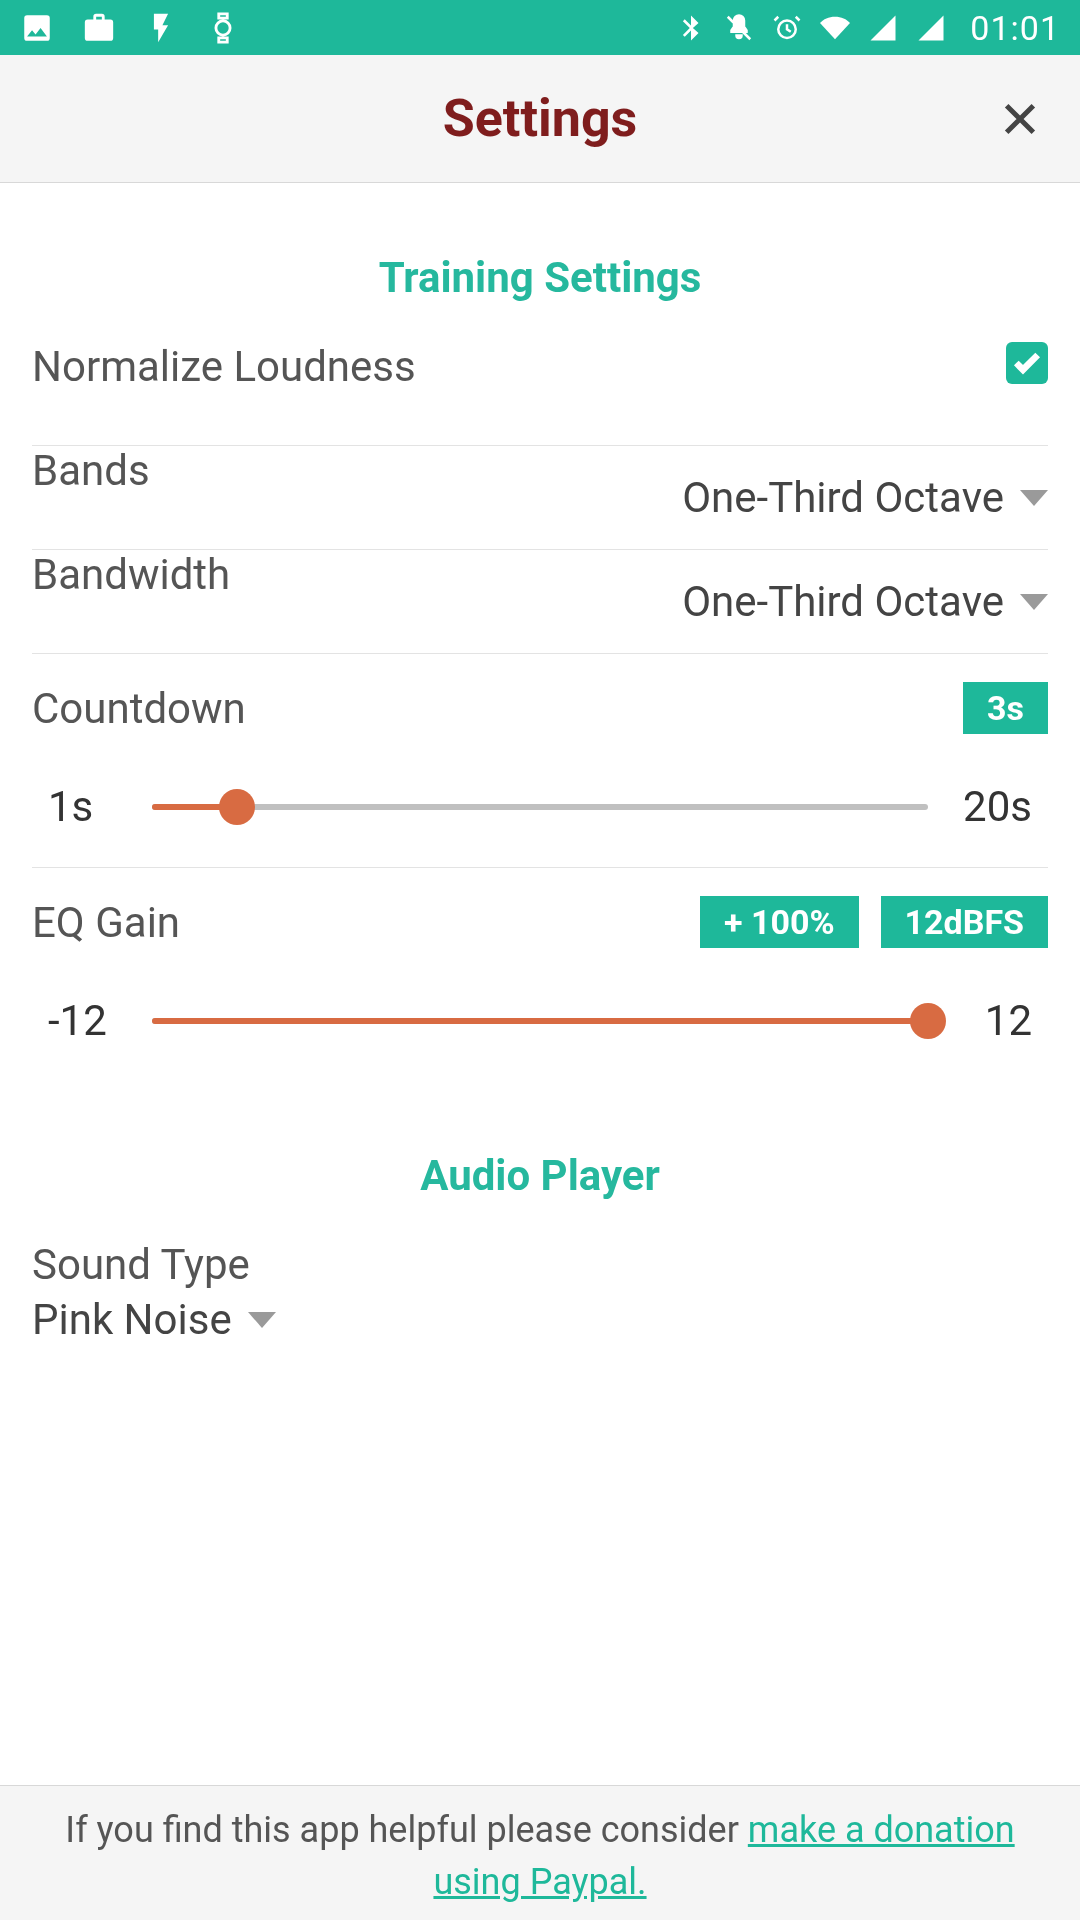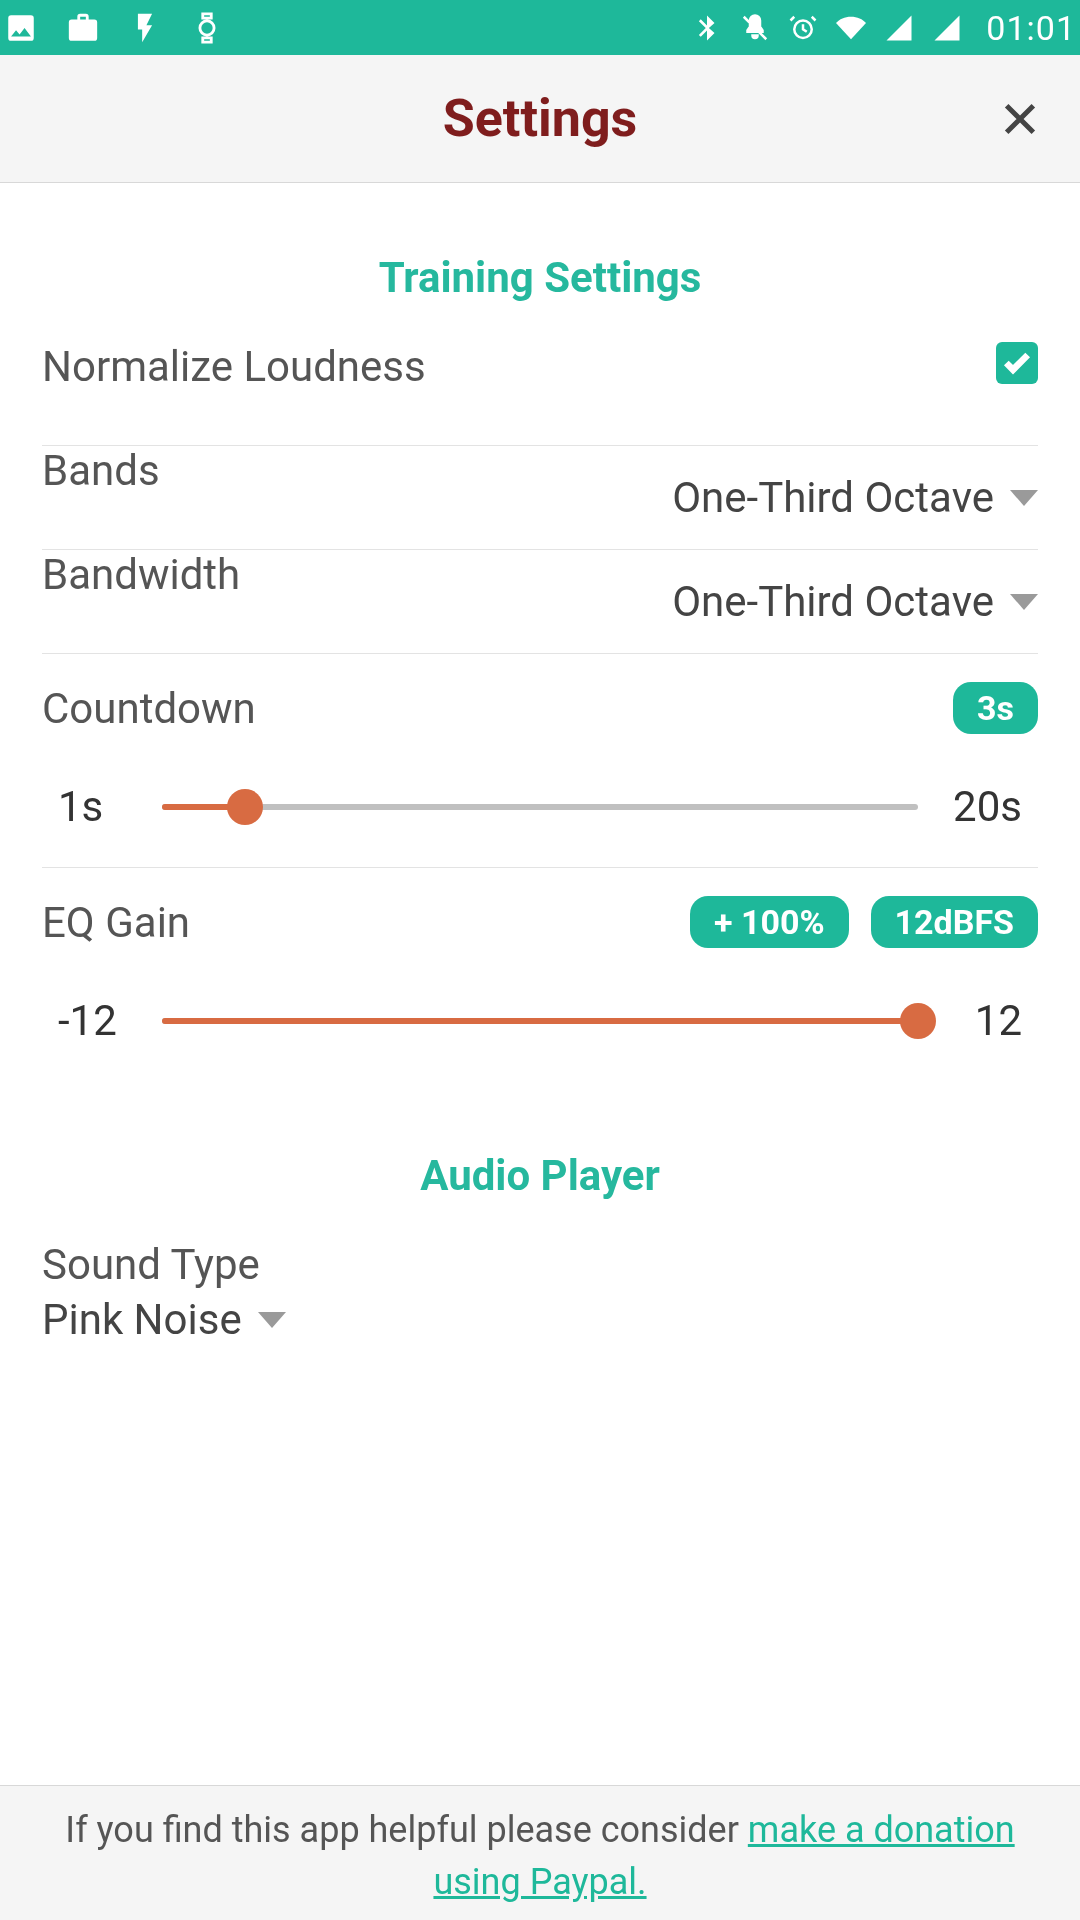--- a/index.html
+++ b/index.html
@@ -12,21 +12,21 @@
     display: flex;
     flex-direction: column;
   }
 
   
   .status-bar {
     height: 55px;
     background: #1eb89a;
     display: flex;
     align-items: center;
-    padding: 0 4px;
+    padding: 0 20px;
     color: #ffffff;
   }
   .status-left { display: flex; gap: 28px; align-items: center; }
   .status-right { margin-left: auto; display: flex; gap: 18px; align-items: center; }
   .status-time { font-size: 34px; font-weight: 400; letter-spacing: 1px; margin-left: 6px; }
   .status-icon { width: 34px; height: 34px; fill: #ffffff; }
   .status-icon-sm { width: 30px; height: 30px; fill: #ffffff; }
 
   
   .header {
@@ -50,21 +50,21 @@
     top: 50%;
     transform: translateY(-50%);
     width: 40px;
     height: 40px;
   }
   .close-btn svg { width: 40px; height: 40px; stroke: #444; stroke-width: 3; }
 
   
   .content {
     flex: 1;
-    padding: 0 42px;
+    padding: 0 32px;
     background: #fff;
   }
   .section-title {
     text-align: center;
     color: #26b89e;
     font-size: 42px;
     font-weight: 700;
     margin-top: 70px;
     margin-bottom: 40px;
   }
@@ -103,21 +103,21 @@
   
   .dd-arrow { width: 0; height: 0; border-left: 14px solid transparent; border-right: 14px solid transparent; border-top: 16px solid #9a9a9a; }
 
   
   .badge {
     background: #1eb89a;
     color: #fff;
     font-size: 34px;
     font-weight: 700;
     padding: 6px 24px;
-    border-radius: 18px;
+    border-radius: 0;
     display: inline-block;
   }
   .badges { display: flex; gap: 22px; }
 
   
   .slider-block {
     padding: 28px 0 36px 0;
     border-bottom: 1px solid #e3e3e3;
   }
   .slider-block.no-border { border-bottom: none; }

